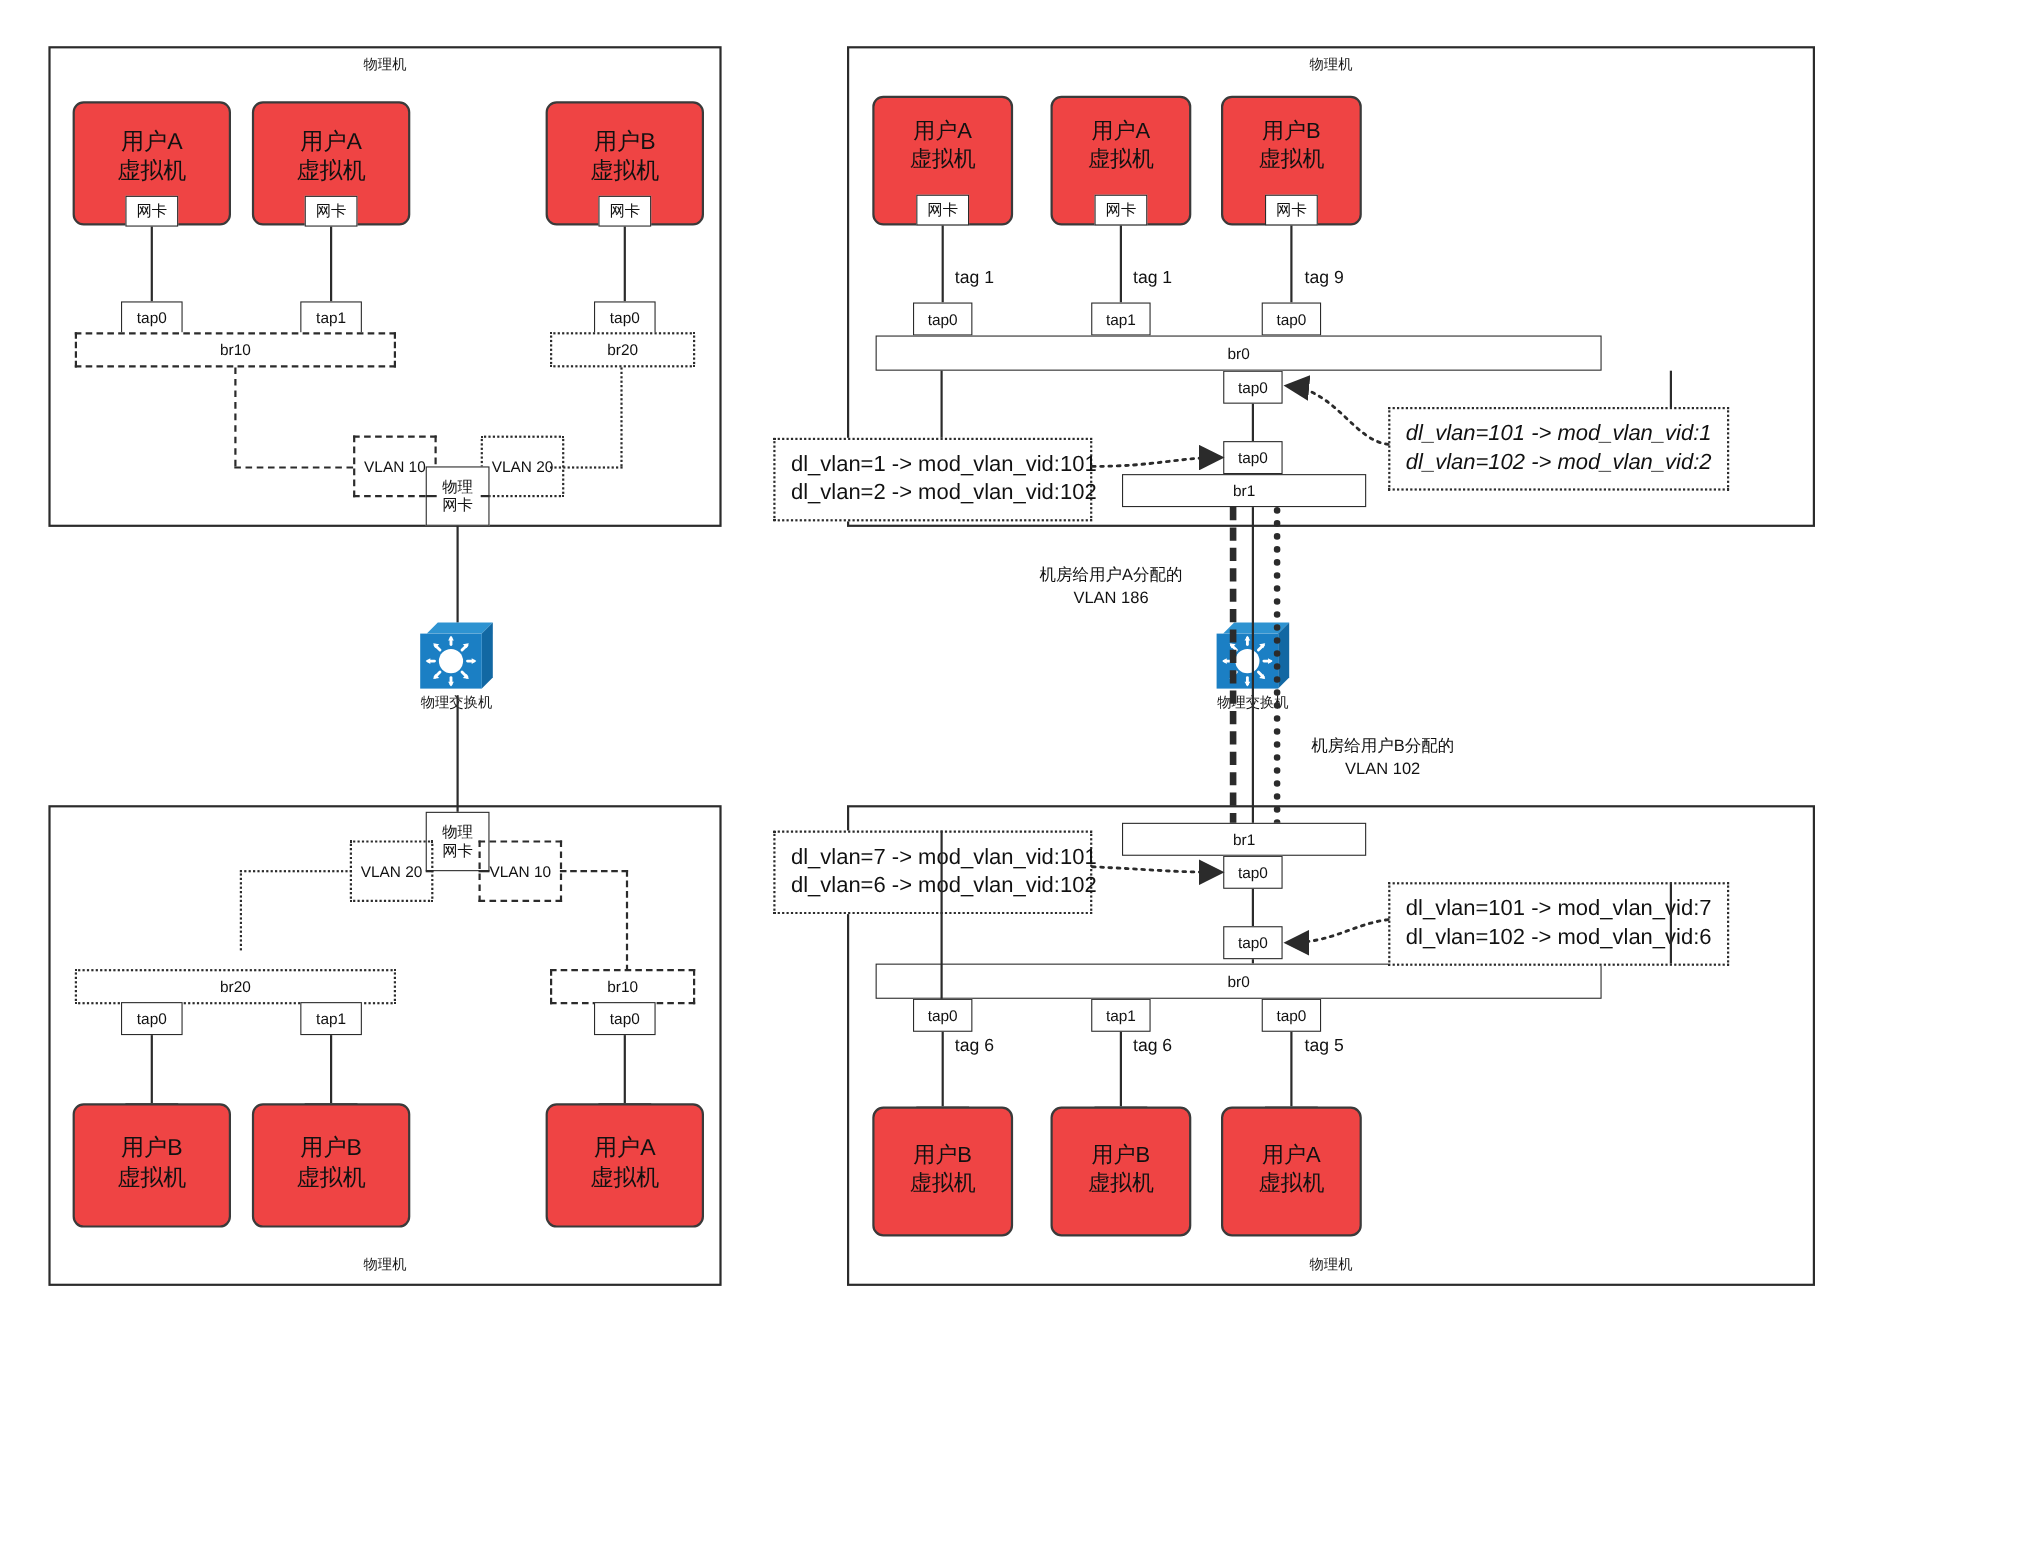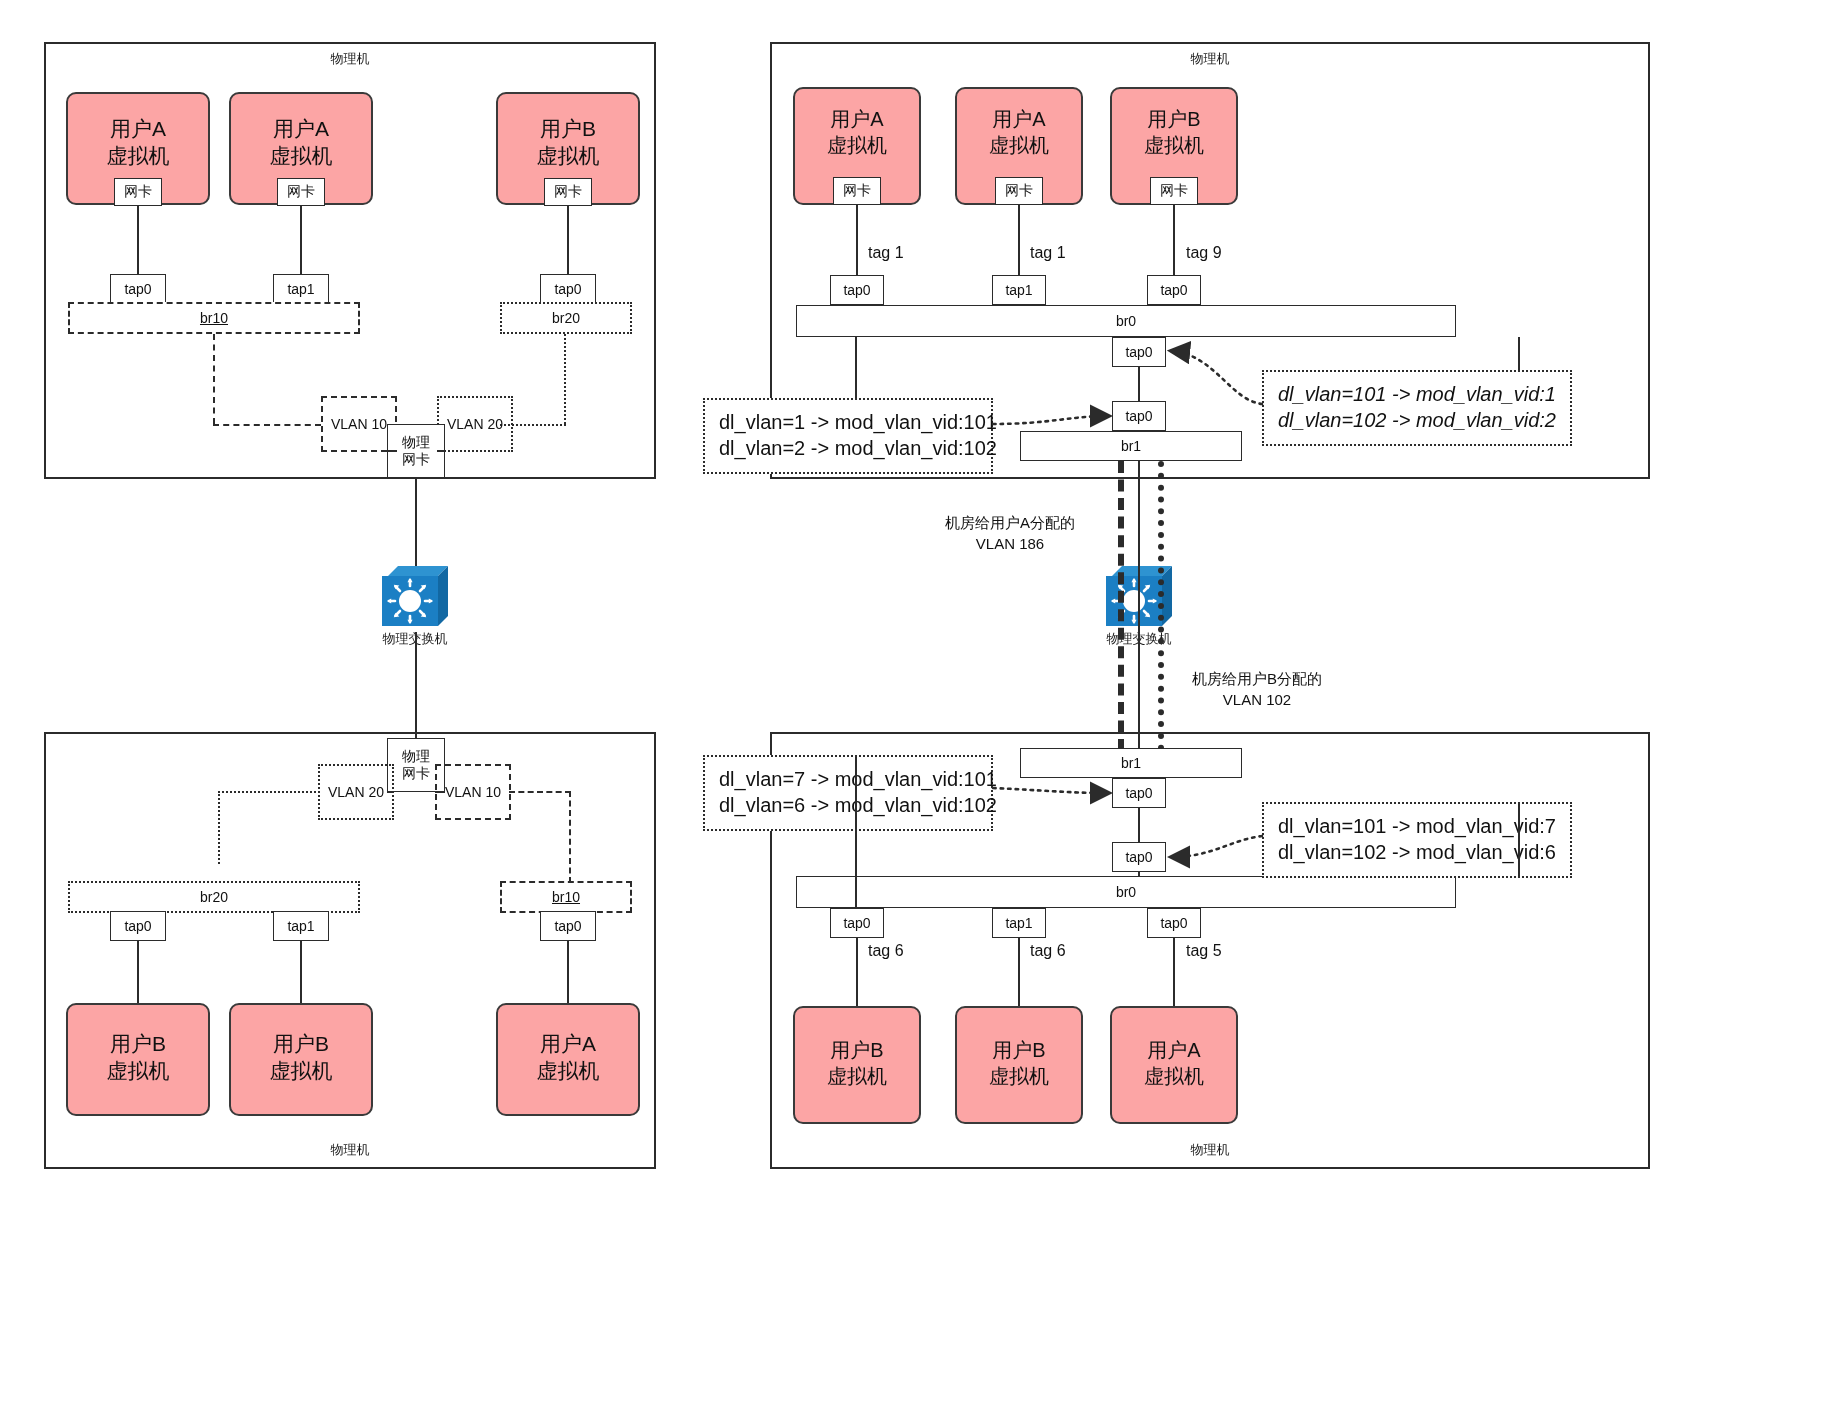--- a/index.html
+++ b/index.html
@@ -4,33 +4,33 @@
 <style>
   html,body{margin:0;padding:0;background:#ffffff;}
   body{font-family:"Liberation Sans","DejaVu Sans",sans-serif;color:#1a1a1a;}
   #stage{position:relative;width:1838px;height:1408px;background:#fff;overflow:hidden;}
 
   
   .abs{position:absolute;box-sizing:border-box;}
   .host{border:2px solid #2b2b2b;background:transparent;}
   .host-title{position:absolute;left:0;right:0;text-align:center;font-size:13px;color:#1a1a1a;}
 
-  .vm{border:2px solid #3a3a3a;border-radius:10px;background:#fca5a5;
+  .vm{border:2px solid #3a3a3a;border-radius:10px;background:#ef4444;
       display:flex;align-items:flex-start;justify-content:center;}
   .vm-label{margin-top:22px;text-align:center;font-size:21px;line-height:1.28;color:#111;}
   .vm-label.tight{margin-top:26px;}
 
   .nic{border:1.6px solid #2b2b2b;background:#fff;display:flex;align-items:center;
        justify-content:center;font-size:14px;color:#111;}
   .tap{border:1.6px solid #2b2b2b;background:#fff;display:flex;align-items:center;
        justify-content:center;font-size:14px;color:#111;}
 
   .bridge{border:1.6px solid #2b2b2b;background:#fff;display:flex;align-items:center;
           justify-content:center;font-size:14px;color:#111;}
-  .bridge.dashed{border:2.4px dashed #2b2b2b;text-decoration:underline;}
+  .bridge.dashed{border:2.4px dashed #2b2b2b;}
   .bridge.dotted{border:2.4px dotted #2b2b2b;}
 
   .vlanbox{display:flex;align-items:center;justify-content:center;font-size:14px;color:#111;background:transparent;}
   .vlanbox.dashed{border:2.4px dashed #2b2b2b;}
   .vlanbox.dotted{border:2.4px dotted #2b2b2b;}
 
   .pnic{border:1.6px solid #2b2b2b;background:#fff;display:flex;align-items:center;
         justify-content:center;text-align:center;font-size:14px;line-height:1.2;color:#111;}
 
   .callout{border:2.4px dotted #2b2b2b;background:#fff;padding:9px 12px 10px 14px;

